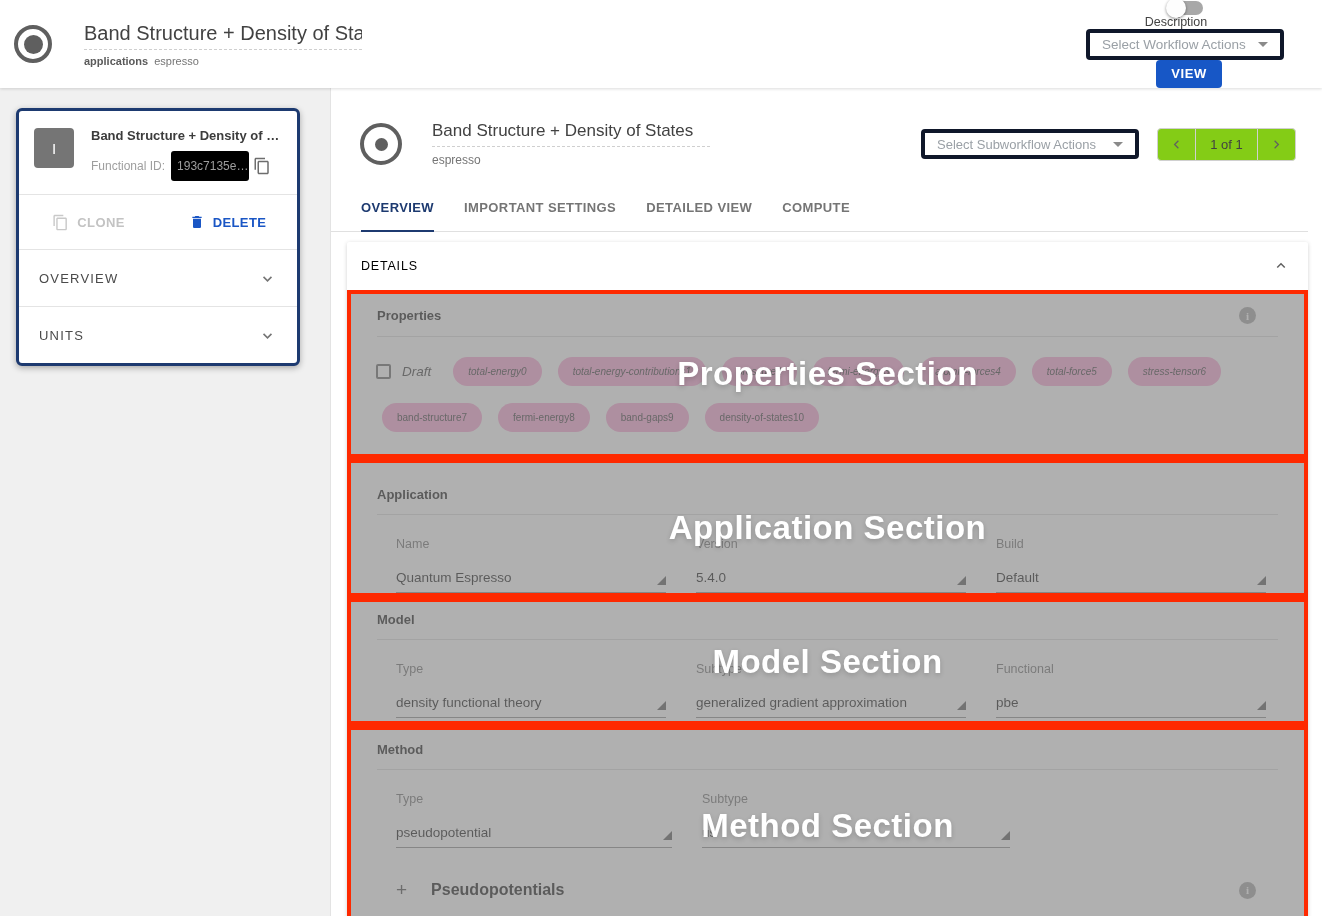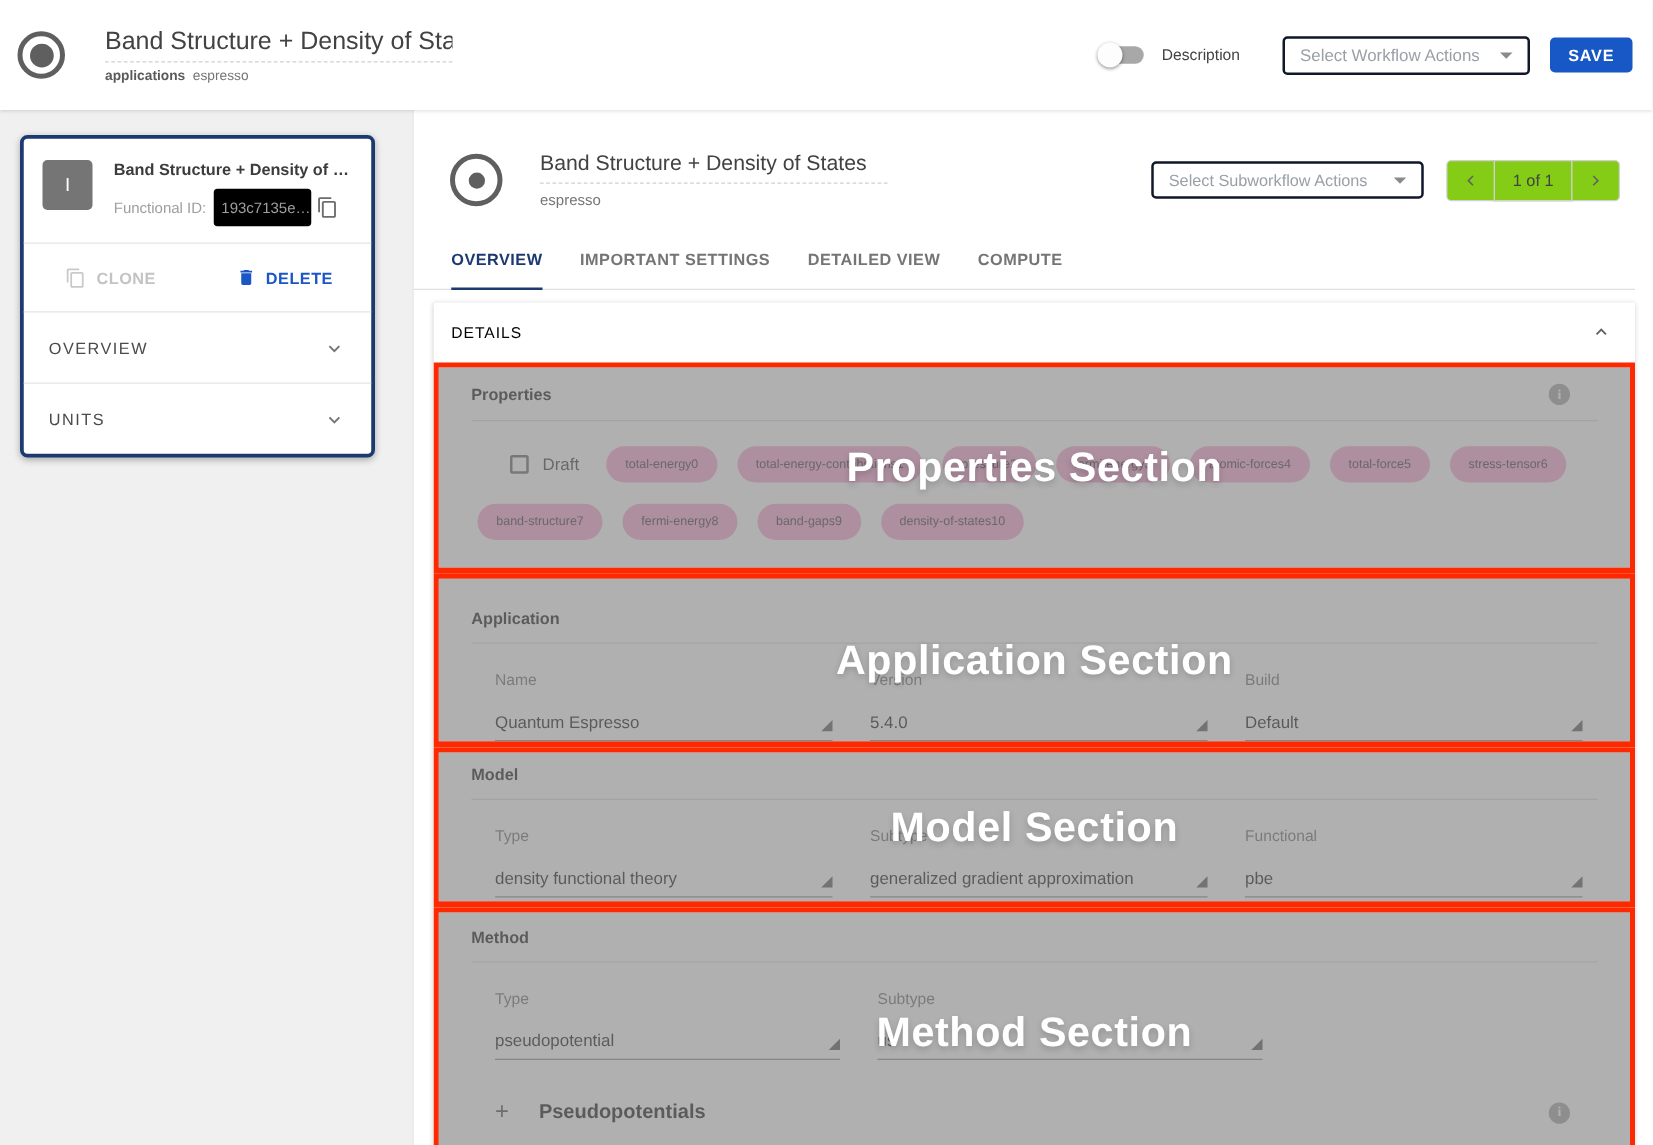--- a/index.html
+++ b/index.html
@@ -10,26 +10,26 @@
   .app-header { position:absolute; top:0; left:0; width:1322px; height:88px; background:#fff;
     box-shadow:0 1px 3px rgba(0,0,0,.14); display:flex; align-items:center; z-index:20; }
   .logo-ring { width:38px; height:38px; border:4px solid #5f5f5f; border-radius:50%; margin-left:14px;
     display:flex; align-items:center; justify-content:center; }
   .logo-dot { width:19px; height:19px; background:#5f5f5f; border-radius:50%; }
   .hdr-titles { margin-left:32px; }
   .hdr-title { font-size:20px; color:#424242; padding-bottom:4px; border-bottom:1px dashed #cfcfcf; width:278px;
     white-space:nowrap; overflow:hidden; }
   .hdr-crumb { margin-top:5px; font-size:11px; color:#757575; }
   .hdr-crumb b { color:#5a5a5a; margin-right:6px; font-weight:bold; }
-  .hdr-right { margin-left:auto; display:flex; align-items:center; padding-right:8px; }
+  .hdr-right { margin-left:auto; display:flex; align-items:center; padding-right:22px;flex-direction:column; }
   .toggle { position:relative; width:34px; height:14px; border-radius:7px; background:#a8a8a8; margin-right:14px; cursor:pointer; }
   .toggle-knob { position:absolute; left:-3px; top:-3px; width:20px; height:20px; background:#fdfdfd; border-radius:50%;
     box-shadow:0 1px 3px rgba(0,0,0,.45); }
   .toggle-label { font-size:12.5px; color:#424242; margin-right:34px; }
-  .select-outline { display:flex; align-items:center; justify-content:space-between; border:2px solid #0f172a; border-radius:4px;
+  .select-outline { display:flex; align-items:center; justify-content:space-between; border:4px solid #0f172a; border-radius:4px;
     height:31px; padding:0 12px; color:#9aa0a6; font-size:13.5px; background:#fff; cursor:pointer; }
   .wf-actions { width:198px; margin-right:16px; }
   .caret-down { width:0; height:0; border-left:5px solid transparent; border-right:5px solid transparent; border-top:5px solid #8a8a8a; }
   .save-btn { width:66px; height:28px; background:#1757c6; color:#fff; border:none; border-radius:4px; font-size:13px;
     font-weight:bold; letter-spacing:.6px; margin-right:8px; cursor:pointer; }
 
   
   .left-panel { position:absolute; top:88px; left:0; width:331px; height:828px; background:#f0f0f0; border-right:1px solid #e3e3e3; }
   .unit-card { position:absolute; top:20px; left:16px; width:284px; background:#fff; border:3px solid #1d3a70; border-radius:6px;
     box-shadow:0 2px 6px rgba(0,0,0,.3); }
@@ -84,21 +84,21 @@
     z-index:6; pointer-events:none; }
   .anno-label { color:#fff; font-size:33px; font-weight:bold; letter-spacing:.5px; text-shadow:0 2px 5px rgba(0,0,0,.18); white-space:nowrap; }
 
   .sec-head { display:flex; align-items:center; justify-content:space-between; padding:13px 48px 0 26px; }
   .sec-title { font-size:13px; font-weight:bold; color:#212121; }
   .info-icon { width:17px; height:17px; border-radius:50%; background:#a7a7a7; color:#fff; font-size:11px; font-weight:bold;
     display:flex; align-items:center; justify-content:center; cursor:pointer; font-family:"Liberation Serif",serif; }
   .sec-rule { border:none; border-top:1px solid #dedede; margin:12px 26px 0 26px; }
 
   .chips-row { display:flex; align-items:center; gap:16px; padding-left:31px; margin-top:17px; }
-  .chips-row.first { padding-left:57px; margin-top:20px; }
+  .chips-row.first { padding-left:25px; margin-top:20px;font-style:italic; }
   .chip { background:#f9a8d4; border-radius:15px; height:29px; display:flex; align-items:center; padding:0 15px;
     font-size:10px; color:#424242; cursor:pointer; white-space:nowrap; }
   .draft-wrap { display:flex; align-items:center; gap:11px; margin-right:6px; cursor:pointer; }
   .checkbox { width:15px; height:15px; border:2px solid #6d6d6d; border-radius:2px; background:transparent; }
   .draft-label { font-size:13.5px; color:#424242; }
 
   .fields-row { display:flex; gap:30px; padding-left:45px; margin-top:22px; }
   .field { width:270px; cursor:pointer; }
   .field.w276 { width:276px; } .field.w308 { width:308px; }
   .field-label { font-size:12.5px; color:#757575; }
@@ -132,21 +132,21 @@
     </div>
     <div class="hdr-right">
       <div class="toggle">
           <div class="toggle-knob"></div>
         </div>
       <span class="toggle-label">Description</span>
       <div class="select-outline wf-actions">
         <span>Select Workflow Actions</span>
         <span class="caret-down"></span>
       </div>
-      <button class="save-btn">SAVE</button>
+      <button class="save-btn">VIEW</button>
     </div>
   </div>
 
   <div class="left-panel">
     <div class="unit-card">
       <div class="card-top">
         <div class="avatar">I</div>
         <div class="card-top-right">
           <div class="card-title">Band Structure + Density of …</div>
           <div class="flow-row">

